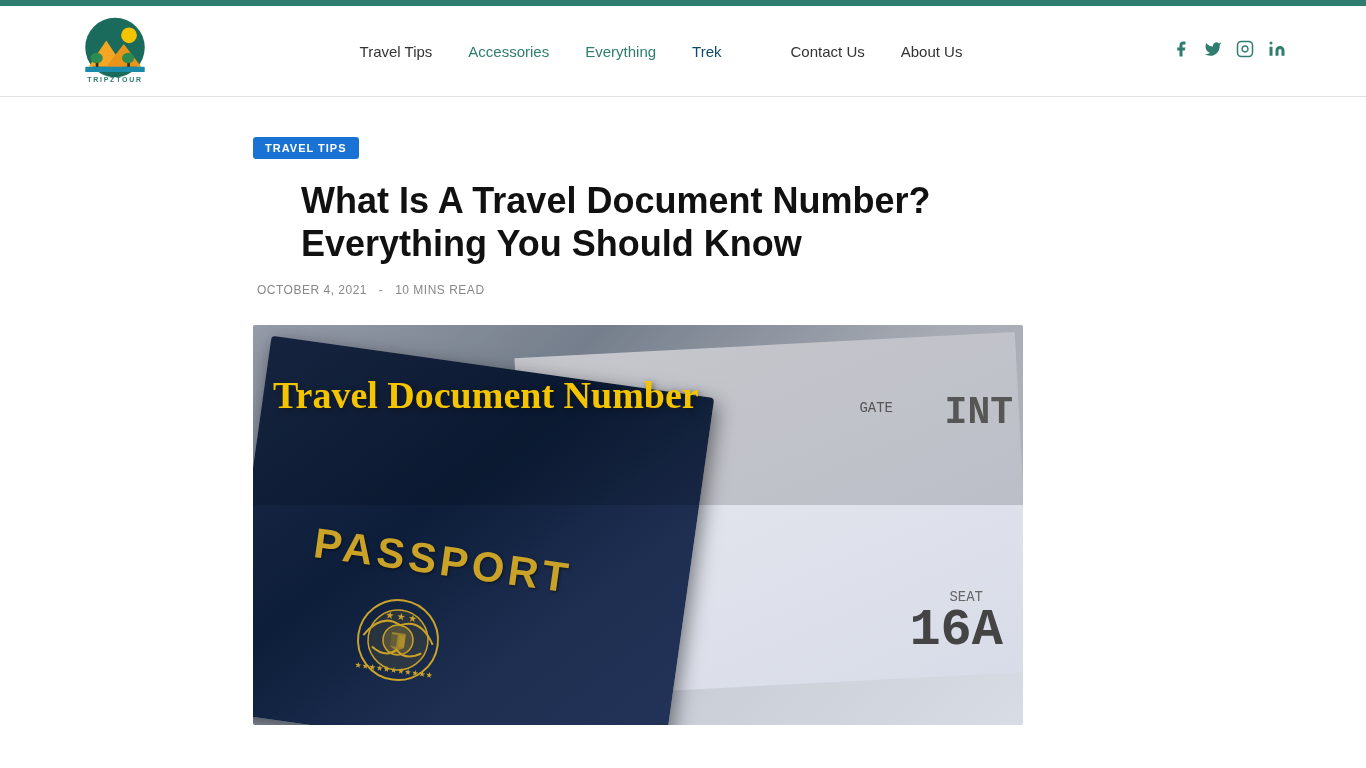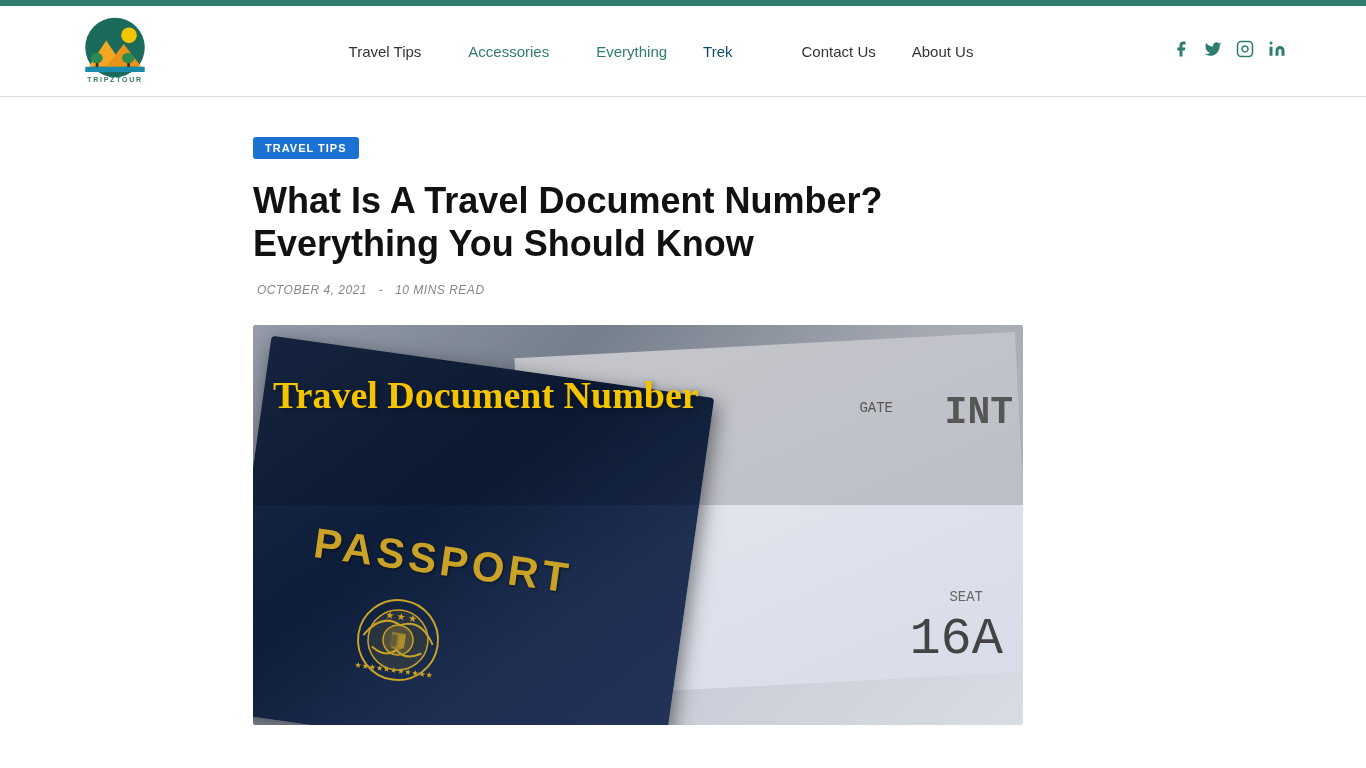--- a/index.html
+++ b/index.html
@@ -42,21 +42,20 @@
     .nav a {
       text-decoration: none;
       font-size: 15px;
       color: #333;
       font-family: Arial, sans-serif;
       font-weight: 500;
     }
 
     .nav a.teal {
       color: #2e7d6e;
-      margin-left: 11px;
     }
 
     .social-icons {
       display: flex;
       align-items: center;
       gap: 14px;
     }
 
     .social-icon {
       color: #2e7d6e;
@@ -86,34 +85,34 @@
     }
 
     .article-title {
       font-size: 36px;
       font-weight: 800;
       color: #111;
       line-height: 1.2;
       margin-bottom: 18px;
       font-family: Arial, sans-serif;
       max-width: 800px;
+      margin-left: 48px;
     }
 
     .article-meta {
       font-size: 12px;
       color: #888;
       letter-spacing: 0.5px;
       margin-bottom: 28px;
       font-family: Arial, sans-serif;
       font-weight: 500;
     }
 
     .article-meta span {
       margin: 0 4px;
-      font-style: italic;
     }
 
     
     .featured-image {
       width: 770px;
       height: 400px;
       position: relative;
       overflow: hidden;
       border-radius: 2px;
     }
@@ -219,26 +218,26 @@
       bottom: 120px;
       right: 40px;
       font-size: 14px;
       font-family: 'Courier New', monospace;
       color: #666;
       z-index: 10;
     }
 
     .boarding-text-16a {
       position: absolute;
-      bottom: 56px;
+      bottom: 65px;
       right: 20px;
       font-size: 52px;
       font-family: 'Courier New', monospace;
       color: #444;
-      font-weight: normal;
+      font-weight: bold;
       z-index: 10;
     }
 
     
     .passport-cover {
       position: absolute;
       bottom: -20px;
       left: -10px;
       width: 58%;
       height: 95%;

